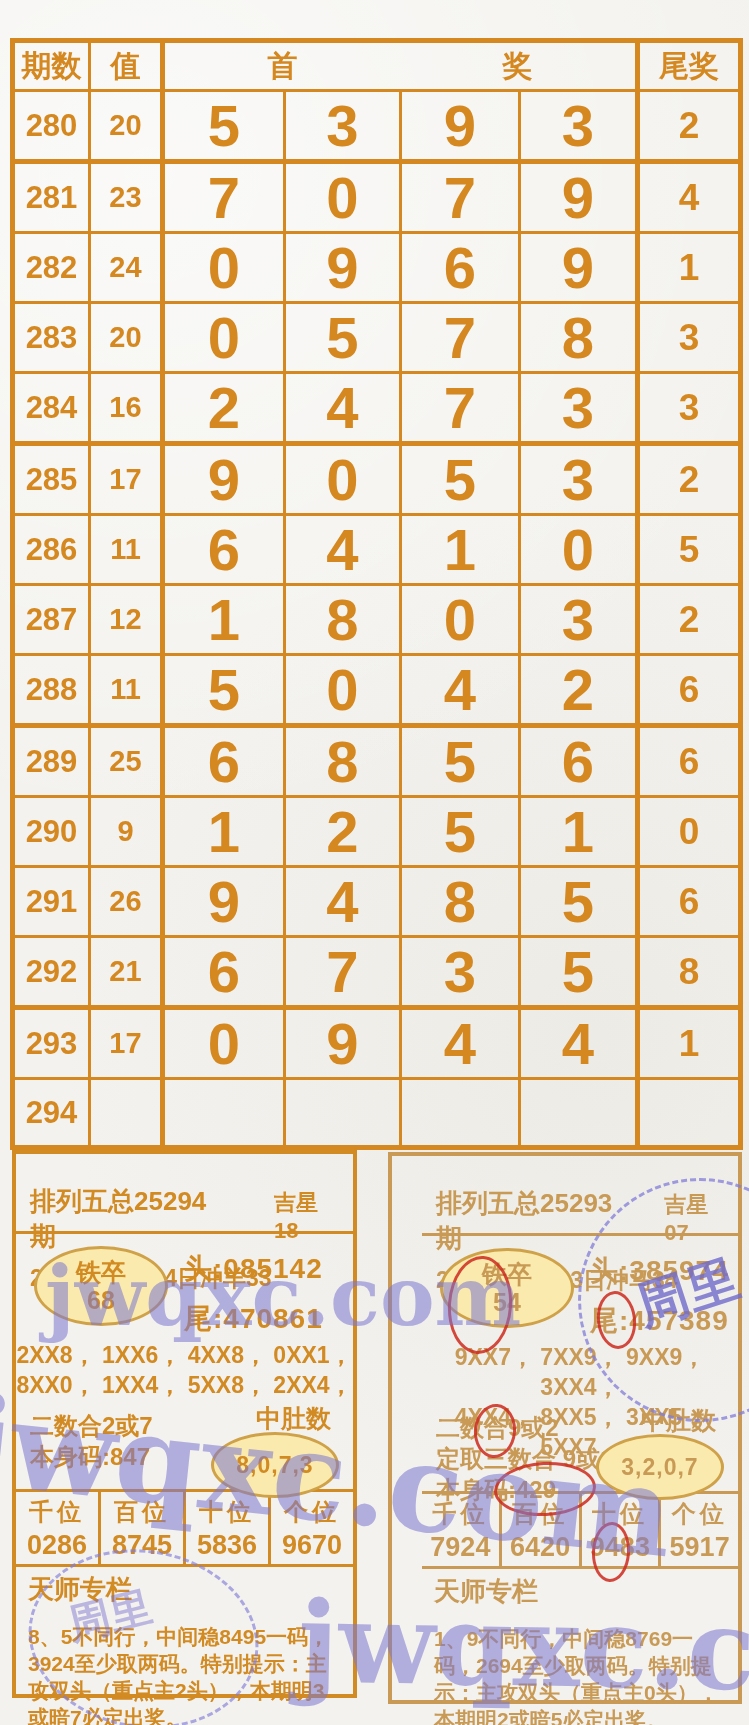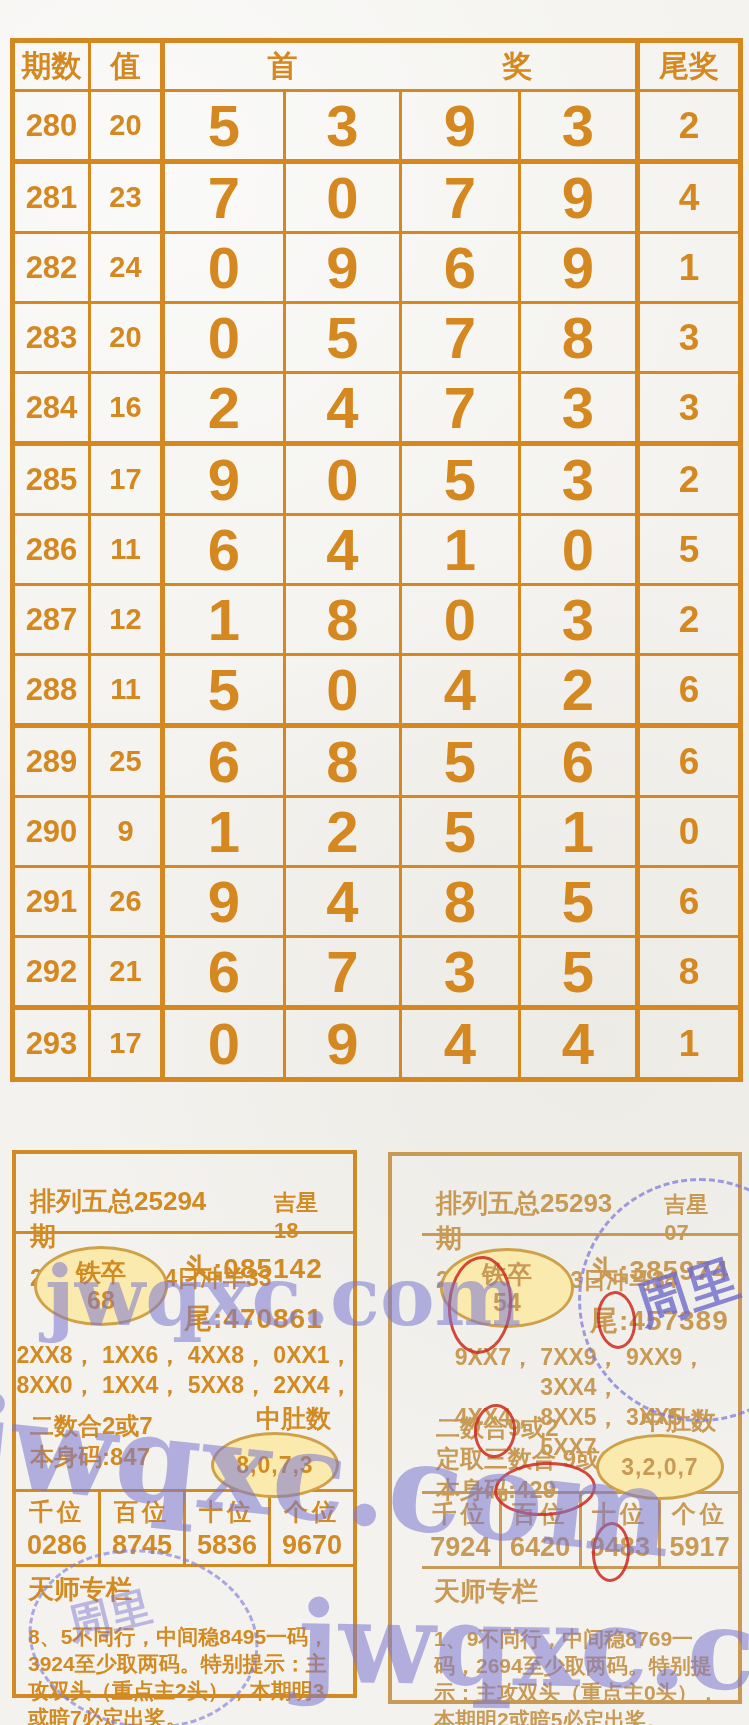--- a/index.html
+++ b/index.html
@@ -292,20 +292,29 @@
         </tr>
         <tr>
           <td class="c-period">293</td>
           <td class="c-value">17</td>
           <td class="c-digit">0</td>
           <td class="c-digit">9</td>
           <td class="c-digit">4</td>
           <td class="c-digit">4</td>
           <td class="c-tail">1</td>
         </tr>
+        <tr>
+          <td class="c-period">294</td>
+          <td class="c-value"></td>
+          <td class="c-digit"></td>
+          <td class="c-digit"></td>
+          <td class="c-digit"></td>
+          <td class="c-digit"></td>
+          <td class="c-tail"></td>
+        </tr>
       </tbody>
   </table>
 
   <div class="panel left">
     <div class="p-head">
       <div class="t-row">
         <span class="p-title">排列五总25294期</span>
         <span class="p-lucky">吉星18</span>
       </div>
       <div class="p-date">2025年11月04日冲羊33</div>

